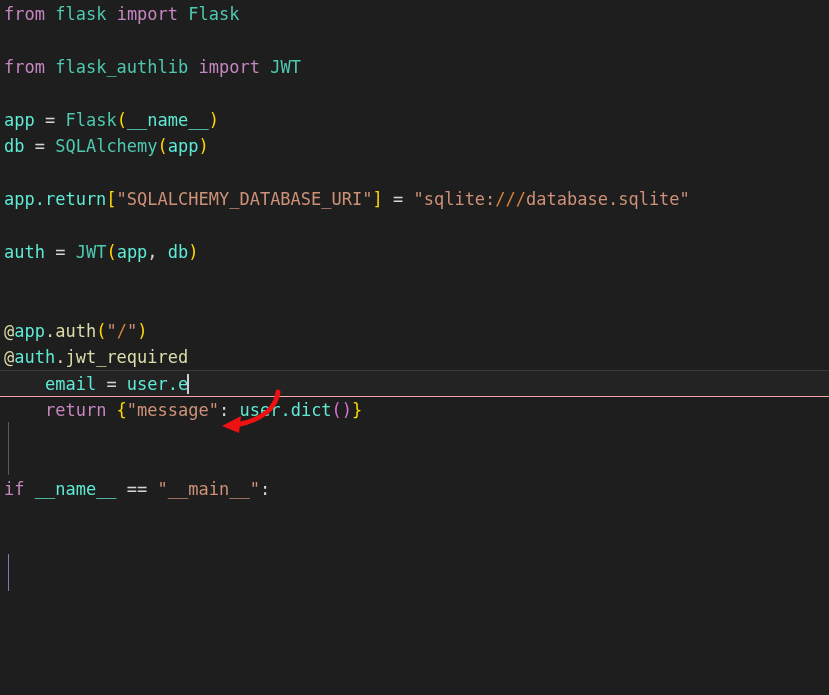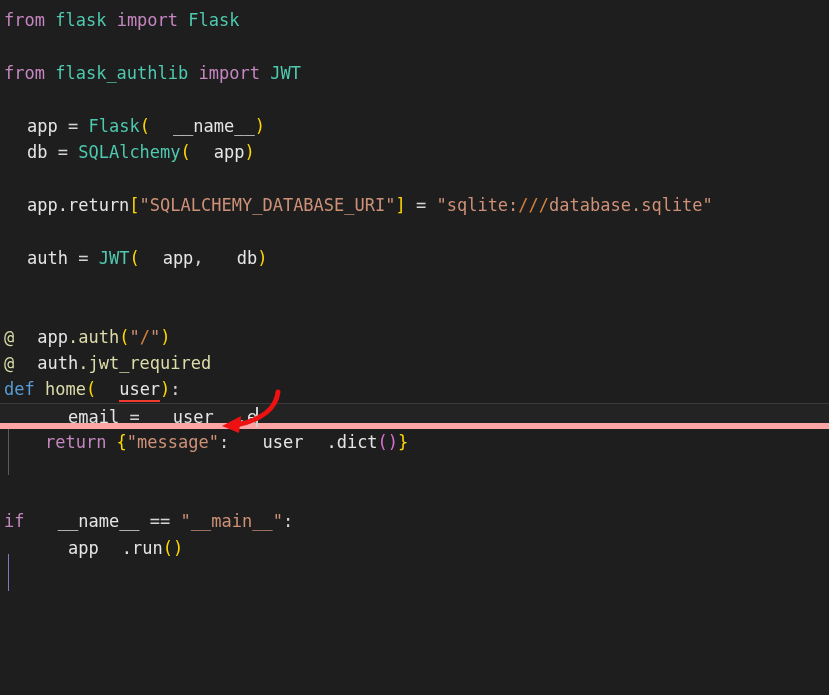--- a/index.html
+++ b/index.html
@@ -18,42 +18,42 @@
     font-size: 17px;
     line-height: 26.4px;
     letter-spacing: 0px;
     -webkit-font-smoothing: antialiased;
   }
   .code-area {
     position: absolute;
     top: 0;
     left: 0;
     width: 829px;
-    padding-top: 7px;
+    padding-top: 1px;
   }
   .line {
     position: relative;
     height: 26.4px;
     white-space: pre;
     padding-left: 4px;
     box-sizing: border-box;
     color: #d4d4d4;
   }
   .line.blank { color: transparent; }
   .line.active {
     background: #232323;
     border-top: 1px solid #3a3a3a;
-    border-bottom: 6px solid #fca5a5;
+    border-bottom: 1px solid #fca5a5;
     height: 26.4px;
   }
   
   .kw      { color: #c586c0; }  
   .kw2     { color: #569cd6; }  
   .type    { color: #4ec9b0; }  
-  .var     { color: #e5e5e5; margin-left: 23px; }  
+  .var     { color: #5eead4; }  
   .fn      { color: #dcdcaa; }  
   .str     { color: #ce9178; }  
   .esc     { color: #d7823c; }  
   .op      { color: #d4d4d4; }  
   .br1     { color: #ffd700; }  
   .br2     { color: #da70d6; }  
   .err     { position: relative; }
   .err::after {
     content: "";
     position: absolute;
@@ -120,32 +120,30 @@
 
     <div class="line"><span class="var">auth</span><span class="op"> = </span><span class="type">JWT</span><span class="br1">(</span><span class="var">app</span><span class="op">, </span><span class="var">db</span><span class="br1">)</span></div>
 
     <div class="line blank">&nbsp;</div>
     <div class="line blank">&nbsp;</div>
 
     <div class="line"><span class="fn">@</span><span class="var">app</span><span class="fn">.auth</span><span class="br1">(</span><span class="str">"</span><span class="esc">/</span><span class="str">"</span><span class="br1">)</span></div>
 
     <div class="line"><span class="fn">@</span><span class="var">auth</span><span class="fn">.jwt_required</span></div>
 
-    <div class="line"><span class="kw2">def</span><span class="fn"> home</span><span class="br1">(</span><span class="var err">user</span><span class="br1">)</span><span class="op">:</span></div>
 
     <div class="line active"><span class="op">    </span><span class="var">email</span><span class="op"> = </span><span class="var">user</span><span class="var">.e</span><span class="caret"></span></div>
 
     <div class="line"><span class="op">    </span><span class="kw">return</span><span class="br1"> {</span><span class="str">"message"</span><span class="op">: </span><span class="var">user</span><span class="var">.dict</span><span class="br2">(</span><span class="br2">)</span><span class="br1">}</span></div>
 
     <div class="line blank">&nbsp;</div>
     <div class="line blank">&nbsp;</div>
 
     <div class="line"><span class="kw">if</span><span class="var"> __name__</span><span class="op"> == </span><span class="str">"__main__"</span><span class="op">:</span></div>
 
-    <div class="line"><span class="op">    </span><span class="var">app</span><span class="var">.run</span><span class="br1">(</span><span class="br1">)</span></div>
 
   </div>
 
   <svg id="arrow" viewBox="0 0 80 52">
     <path d="M 64 6 C 62 22, 48 34, 22 39" stroke="#ee1111" stroke-width="5" fill="none" stroke-linecap="round"></path>
     <path d="M 8 40 L 27 30 L 25 47 Z" fill="#ee1111"></path>
   </svg>
 
 </div>
 

